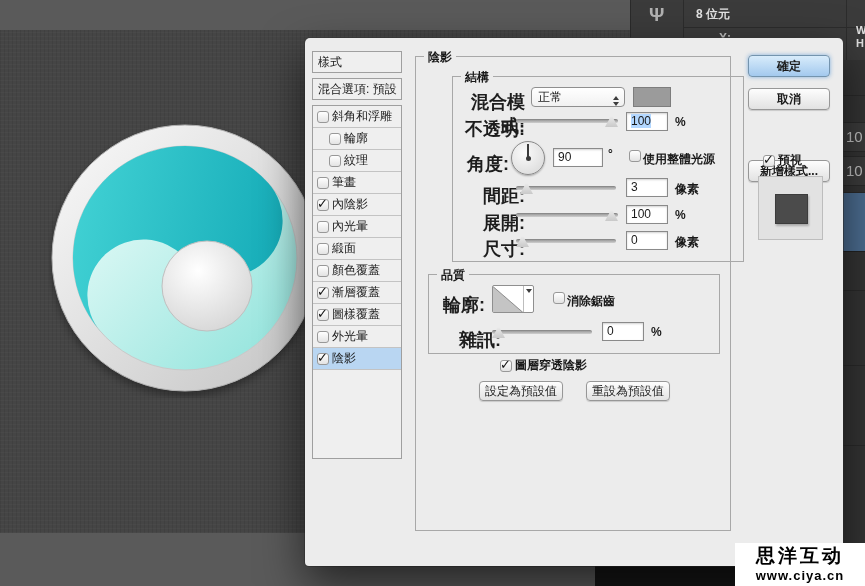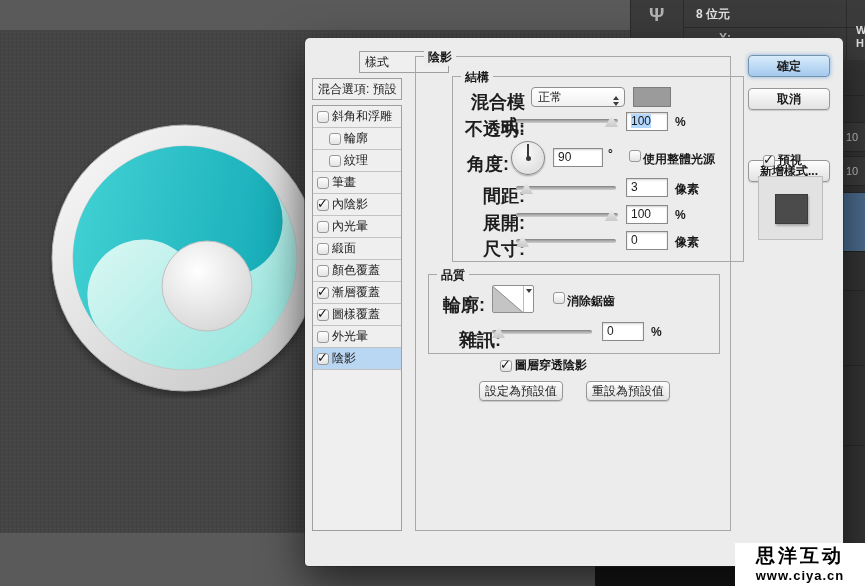--- a/index.html
+++ b/index.html
@@ -24,21 +24,21 @@
   .sampler { position:absolute; left:18px; top:4px; font-size:19px; color:#b2b2b2; font-weight:bold; }
   .bit-depth { position:absolute; left:65px; top:6px; font-size:12px; font-weight:bold; color:#e2e2e2; }
   .ip-x { position:absolute; left:88px; top:31px; color:#bdbdbd; font-weight:bold; }
   .ip-w { position:absolute; left:225px; top:24px; color:#e0e0e0; font-weight:bold; font-size:11px; }
   .ip-h { position:absolute; left:225px; top:37px; color:#e0e0e0; font-weight:bold; font-size:11px; }
 
   
   .right-strip { position:absolute; left:843px; top:55px; width:22px; height:531px; background:#343434; z-index:3; }
   .rs-row { position:absolute; left:0; width:22px; overflow:hidden; }
   .rs-val { background:#3c3c3c; border-top:1px solid #2a2a2a; border-bottom:1px solid #2a2a2a;
-    color:#c4c4c4; font-size:11px; line-height:28px; padding-left:3px; }
+    color:#c4c4c4; font-size:15px; line-height:28px; padding-left:3px; }
   .rs-blue { background:#4c6d91; border-top:1px solid #2a2a2a; border-bottom:1px solid #222; }
   .rs-line { position:absolute; left:0; width:22px; height:1px; background:#2a2a2a; }
   .rs-dark-bottom { position:absolute; left:0; top:505px; width:22px; height:26px; background:#1d1d1d; }
 
   .bottom-right-dark { position:absolute; left:595px; top:562px; width:270px; height:24px; background:#161616; z-index:3; }
 
   
   .watermark { position:absolute; left:735px; top:543px; width:130px; height:43px; background:#ffffff;
     z-index:40; text-align:center; color:#000; }
   .wm1 { font-size:19px; font-weight:bold; letter-spacing:3px; line-height:24px; margin-top:1px; }
@@ -48,21 +48,21 @@
   .dialog { position:absolute; left:305px; top:38px; width:538px; height:528px; z-index:20;
     background:#ececec; border-radius:5px 5px 4px 4px;
     box-shadow:0 18px 45px rgba(0,0,0,.6), 0 0 0 1px rgba(60,60,60,.55); }
   .titlebar { height:22px; border-radius:5px 5px 0 0; background:linear-gradient(#dcdcdc,#bdbdbd);
     border-bottom:1px solid #919191; text-align:center; font-size:13px; font-weight:bold; color:#2b2b2b; line-height:21px; }
   .dlg-body { position:relative; width:100%; height:505px; }
 
   
   .sb-box { position:absolute; left:7px; width:90px; background:#efefef; border:1px solid #9f9f9f; }
   .sb-hdr { height:22px; line-height:21px; padding-left:5px; font-size:12px; }
-  .sb-list { top:67px; height:426px;text-align:right; }
+  .sb-list { top:67px; height:354px;text-align:right; }
   .sb-row { position:relative; height:22px; border-bottom:1px solid #c3c3c3; display:flex; align-items:center; }
   .sb-row.selected { background:#b9d6f2; }
   .sb-label { font-size:12px; margin-left:3px; white-space:nowrap; }
   .cb { position:relative; width:12px; height:12px; border:1px solid #989898; border-radius:3px;
     background:linear-gradient(#ffffff,#e3e3e3); flex:none; margin-left:4px; }
   .indent .cb { margin-left:16px; }
   .checked .cb::after, .cb.checked::after { content:"✓"; position:absolute; left:-1px; top:-4px;
     font-size:13px; font-weight:bold; color:#111; }
 
   
@@ -183,21 +183,21 @@
     <div class="rs-line" style="top:310px"></div>
     <div class="rs-line" style="top:390px"></div>
     <div class="rs-dark-bottom"></div>
   </div>
 
   <div class="bottom-right-dark"></div>
 
   <div class="dialog">
     <div class="dlg-body">
 
-      <div class="sb-box sb-hdr" style="top:13px;margin-left:47px;">樣式</div>
+      <div class="sb-box sb-hdr" style="top:13px;">樣式</div>
       <div class="sb-box sb-hdr" style="top:40px;">混合選項: 預設</div>
       <div class="sb-box sb-list">
         <div class="sb-row">
             <span class="cb"></span>
             <span class="sb-label">斜角和浮雕</span>
           </div>
         <div class="sb-row indent">
             <span class="cb"></span>
             <span class="sb-label">輪廓</span>
           </div>

